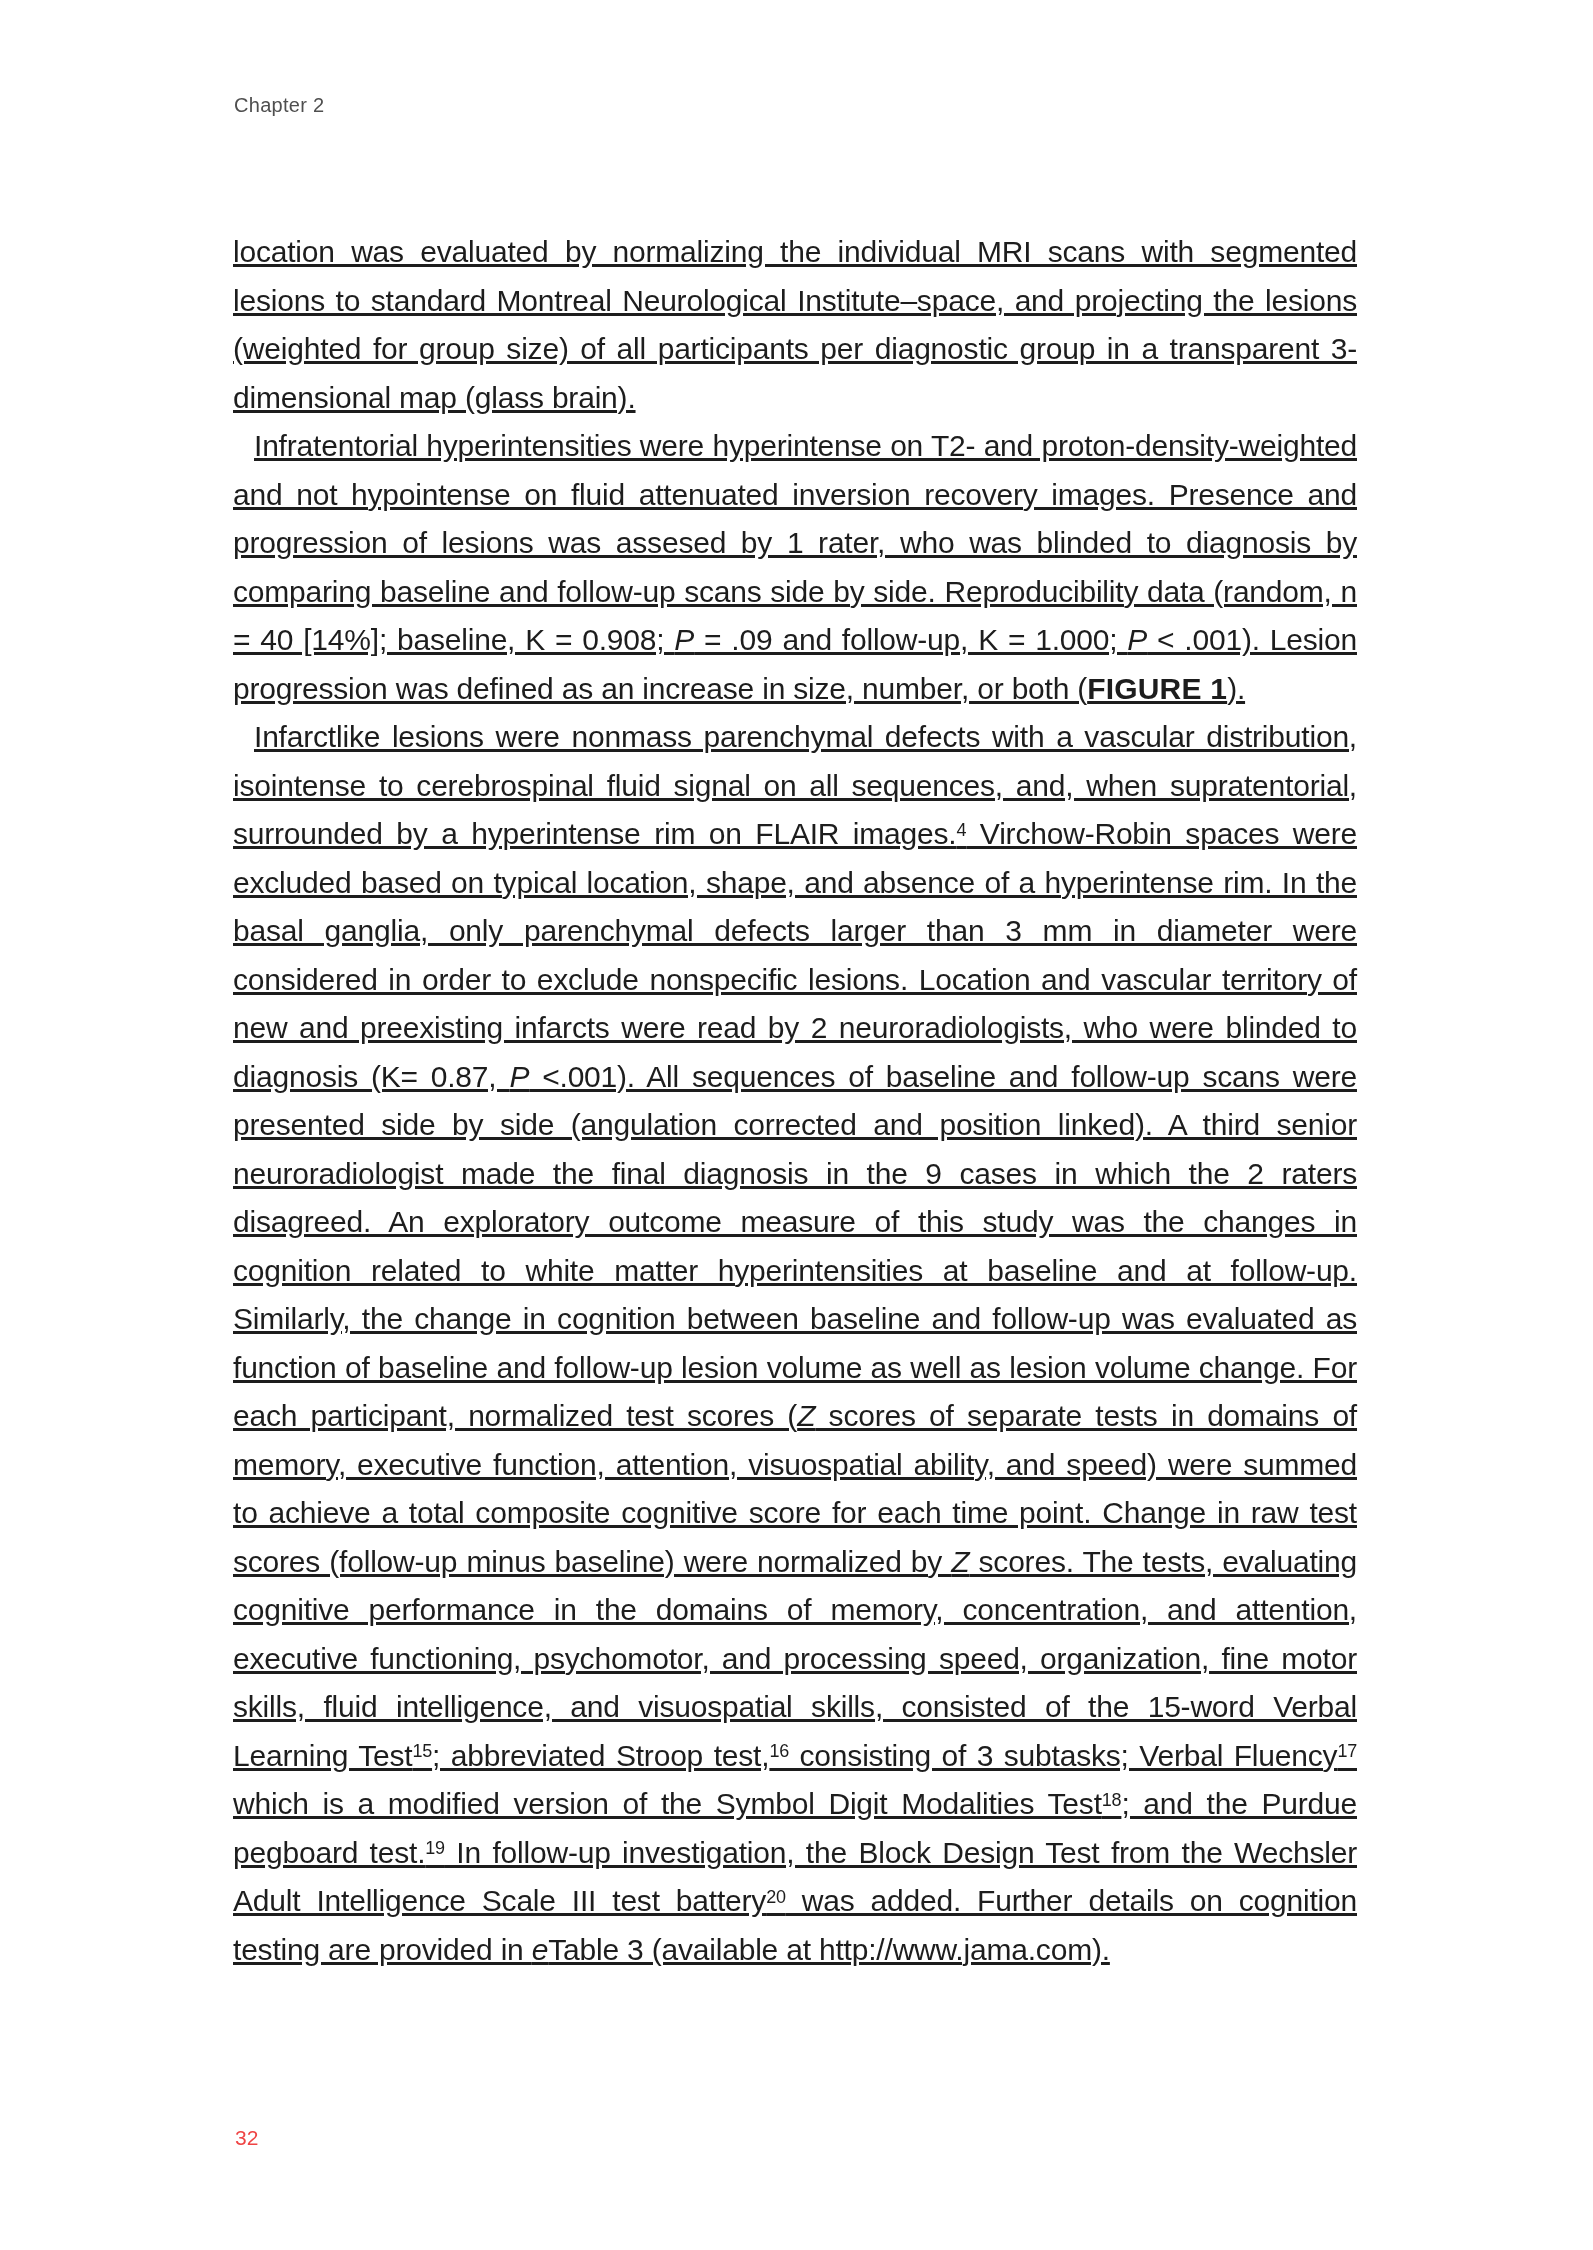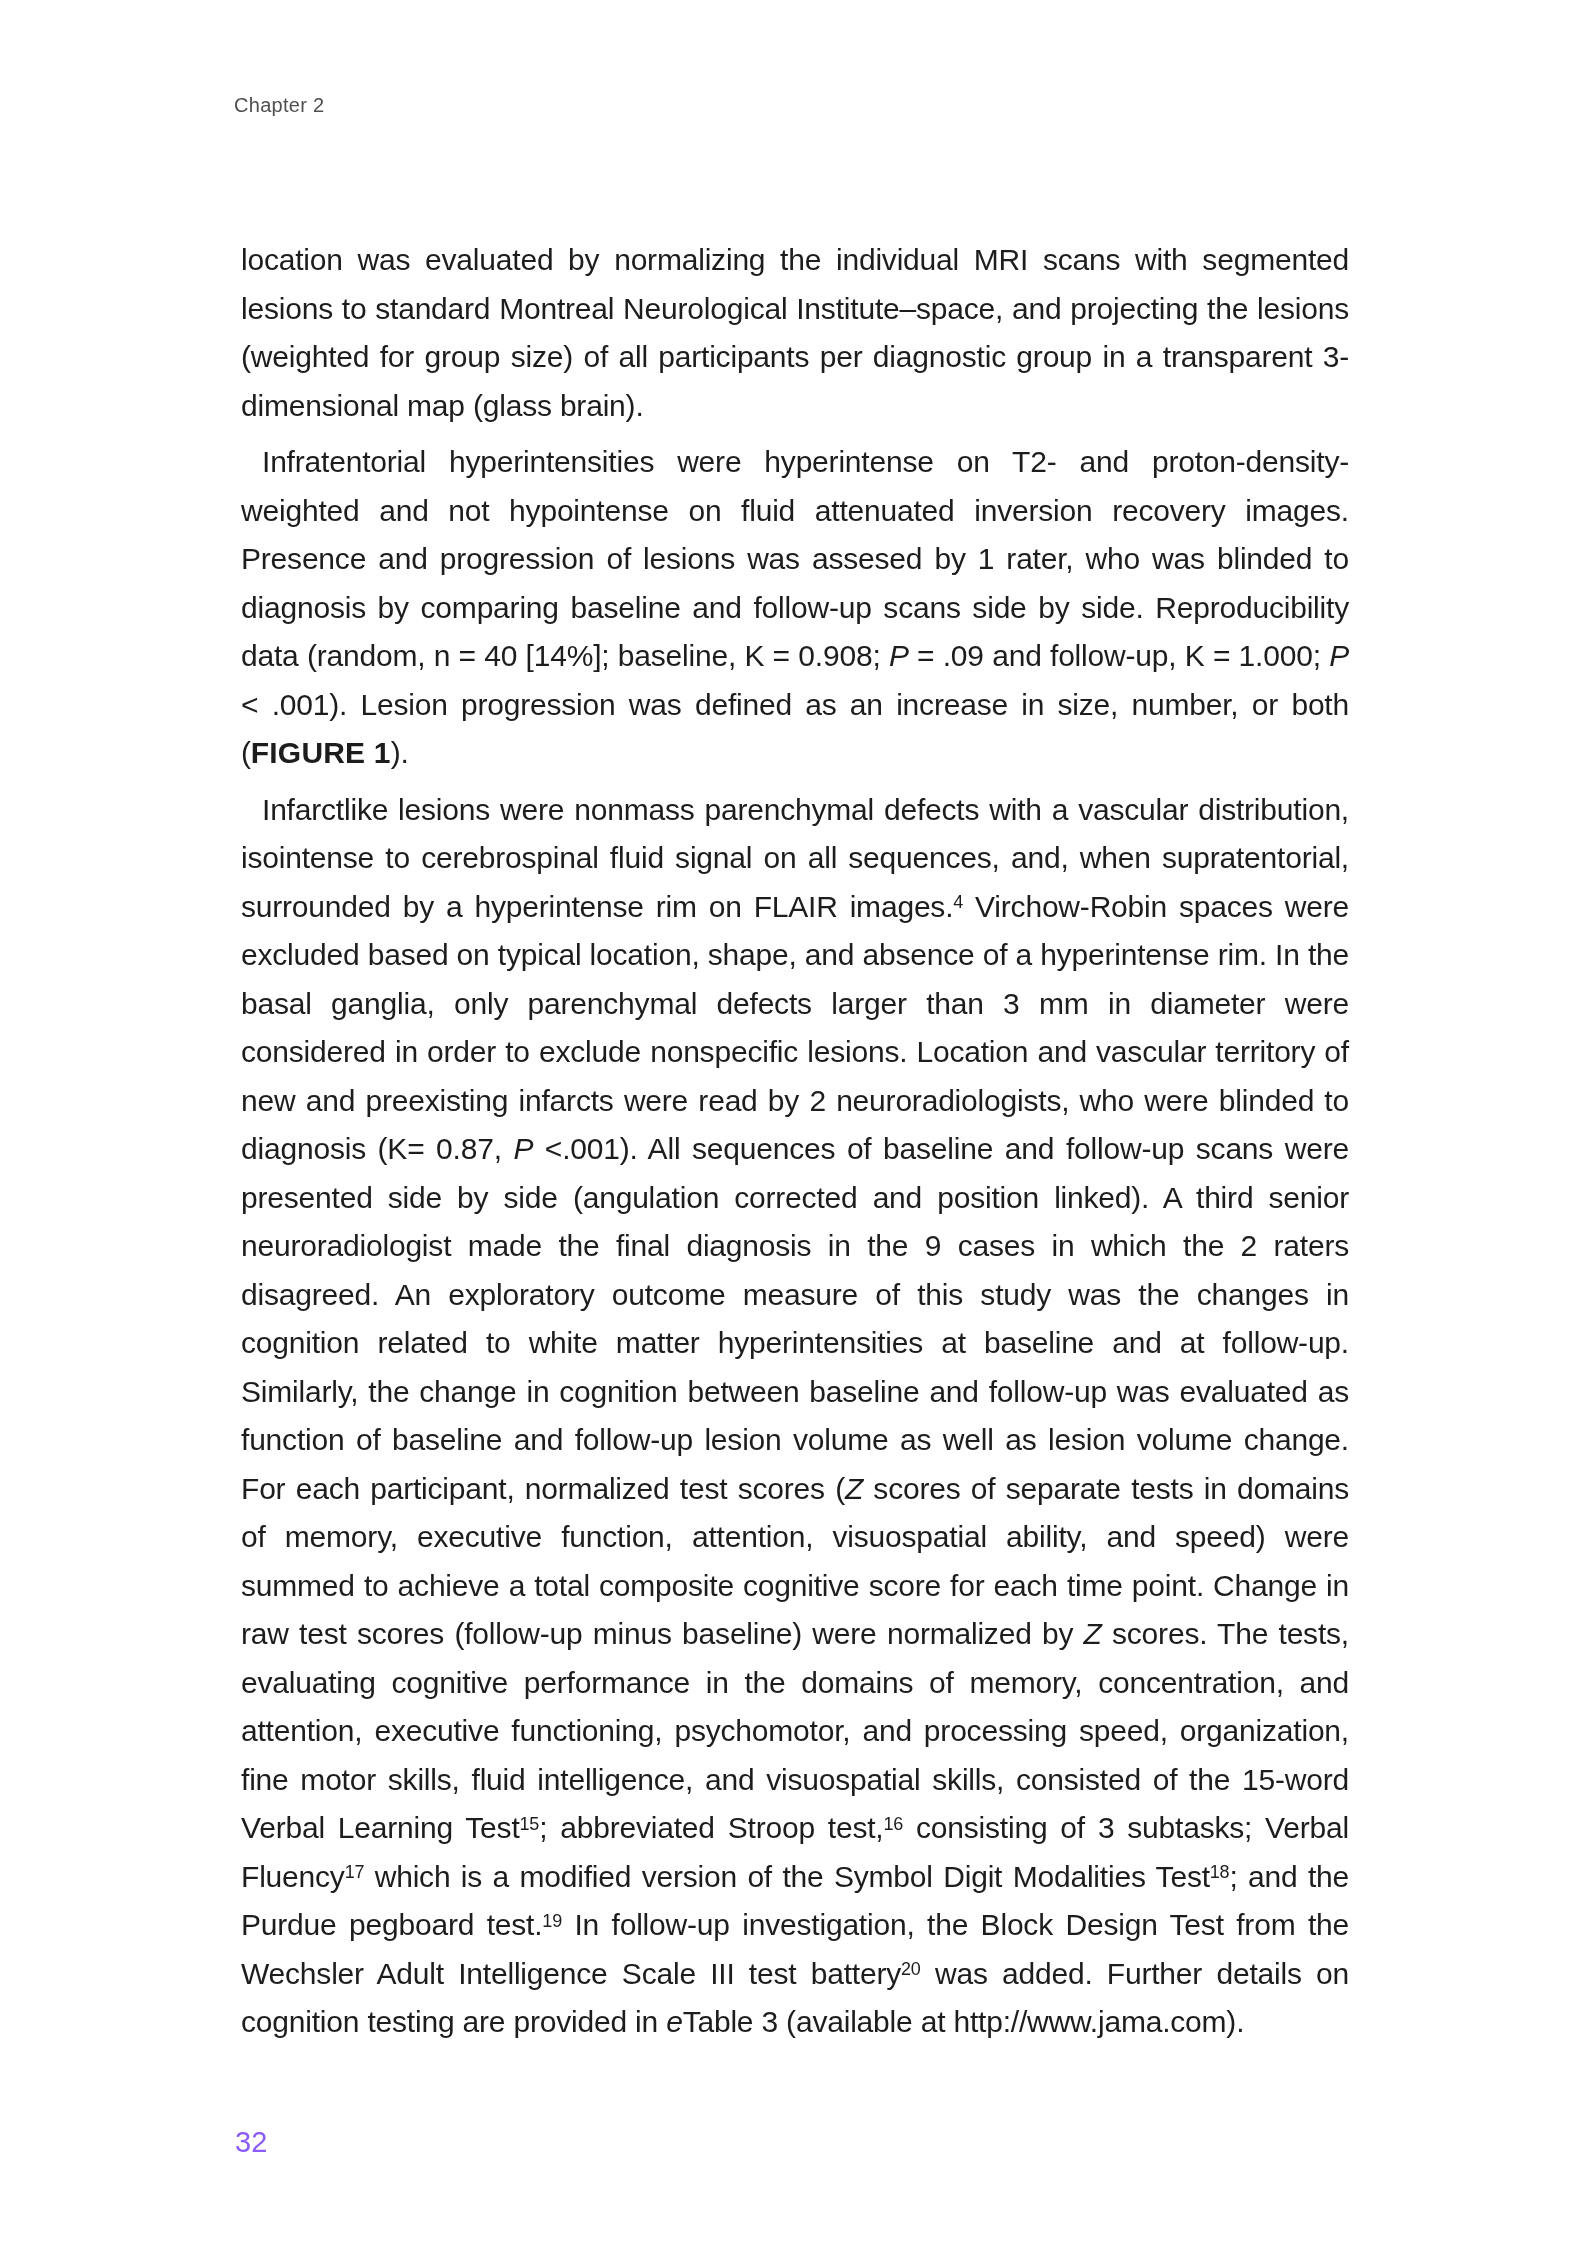--- a/index.html
+++ b/index.html
@@ -28,42 +28,43 @@
     position: absolute;
     left: 233px;
     top: 228px;
     width: 1124px;
     font-size: 30px;
     line-height: 48.5px;
     color: #1d1d1d;
     letter-spacing: -0.2px;
   }
   .body-text p {
-    margin: 8px;
+    margin: 0;
     text-align: justify;
     text-align-last: left;
+    text-decoration: underline;
   }
   .body-text p.indent {
     text-indent: 21px;
   }
   .body-text sup {
     font-size: 60%;
     line-height: 0;
     vertical-align: baseline;
     position: relative;
     top: -0.45em;
   }
   .body-text i { font-style: italic; }
   .body-text b { font-weight: 700; letter-spacing: 0.2px; }
   .page-number {
     position: absolute;
     left: 235px;
     top: 2126px;
-    font-size: 29px;
-    color: #8b5cf6;
+    font-size: 21px;
+    color: #ef4444;
   }
 </style>
 </head>
 <body>
 
 <div class="page">
   <div class="chapter-header">Chapter 2</div>
 
   <div class="body-text">
       <p><span>location was evaluated by normalizing the individual MRI scans with segmented lesions to standard Montreal Neurological Institute–space, and projecting the lesions (weighted for group size) of all participants per diagnostic group in a transparent 3-dimensional map (glass brain).</span></p>

